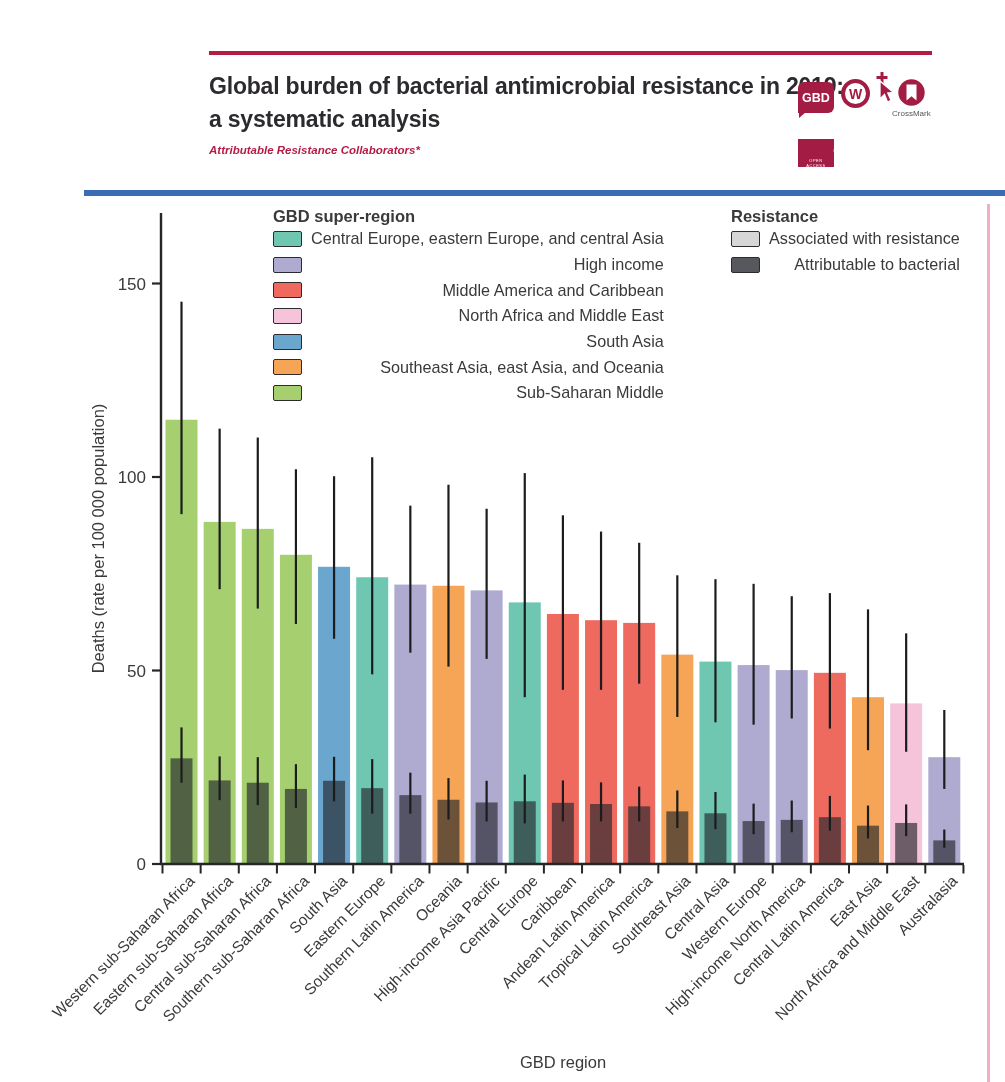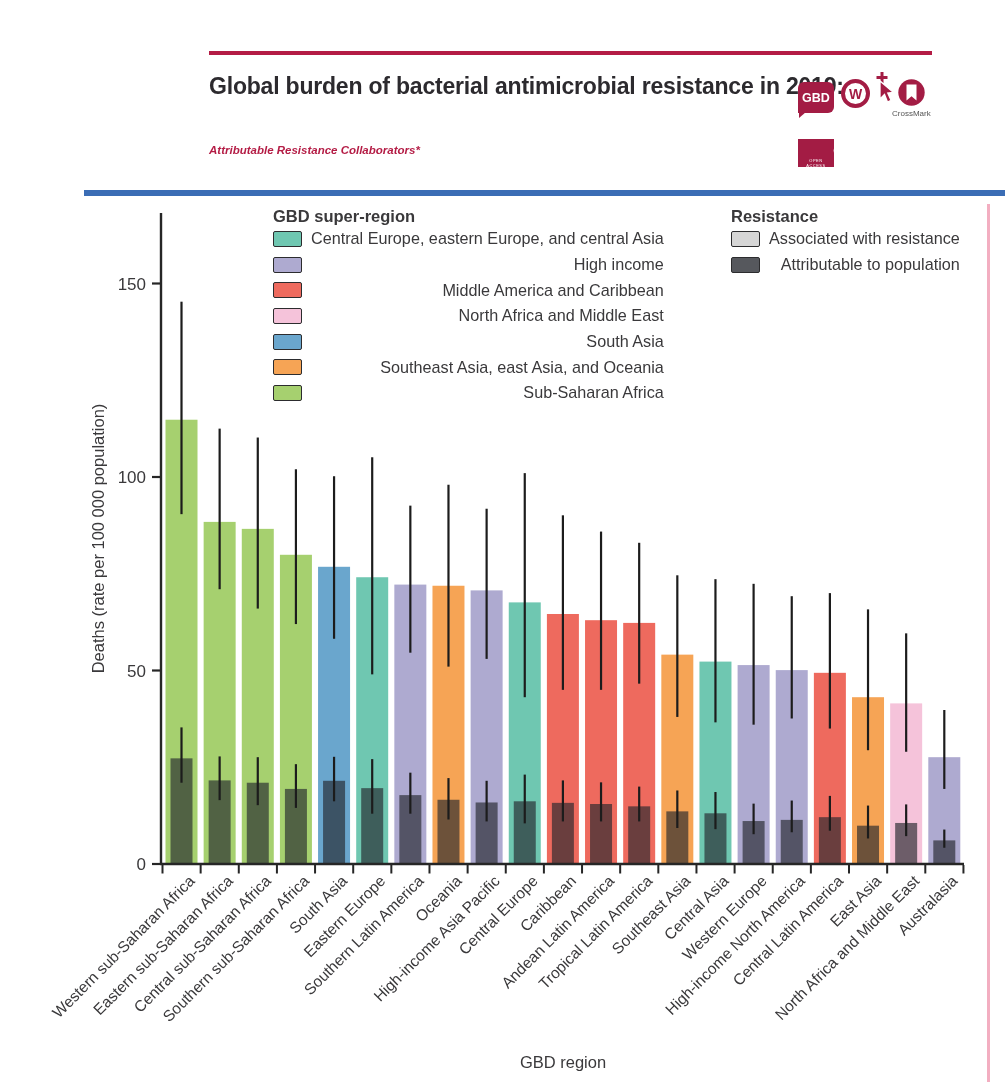--- a/index.html
+++ b/index.html
@@ -42,21 +42,21 @@
   
   #chart-svg{position:absolute;left:0;top:200px;}
   svg text{font-family:"Liberation Sans",sans-serif;}
 </style>
 </head>
 <body>
 
 <div class="page">
 
   <div class="top-rule"></div>
-  <h1 class="article-title"><span>Global burden of bacterial antimicrobial resistance in 2019:</span><br></h1>
+  <h1 class="article-title"><span>Global burden of bacterial antimicrobial resistance in 2019:</span><br><span>a systematic analysis</span></h1>
   <div class="authors">Attributable Resistance Collaborators*</div>
 
   <div class="logo-row">
     <div class="gbd-badge">GBD</div>
     <div class="w-logo">W</div>
     <svg class="cursor-icon" width="24" height="32" viewBox="0 0 24 32">
       <rect x="6.5" y="0" width="3" height="11" fill="#a31c44"></rect>
       <rect x="2.5" y="4" width="11" height="3" fill="#a31c44"></rect>
       <polygon points="6,9 6,27 10.5,22.5 13.5,30 17,28.3 13.8,21 19.5,20.5" fill="#a31c44" stroke="#ffffff" stroke-width="1.3"></polygon>
     </svg>
@@ -96,34 +96,34 @@
         <div class="li">
           <span class="sw" style="background: rgb(106, 166, 205);"></span>
           <span class="lt">South Asia</span>
         </div>
         <div class="li">
           <span class="sw" style="background: rgb(246, 164, 85);"></span>
           <span class="lt">Southeast Asia, east Asia, and Oceania</span>
         </div>
         <div class="li">
           <span class="sw" style="background: rgb(166, 208, 111);"></span>
-          <span class="lt">Sub-Saharan Africa</span>
+          <span class="lt">Sub-Saharan Middle</span>
         </div>
       </div>
   </div>
   <div class="legend" style="left:731px;top:207px;">
     <div class="legend-title">Resistance</div>
     <div id="resistance-legend-items">
         <div class="li">
           <span class="sw" style="background: rgb(214, 214, 214);"></span>
           <span class="lt">Associated with resistance</span>
         </div>
         <div class="li">
           <span class="sw" style="background: rgb(86, 88, 93);"></span>
-          <span class="lt">Attributable to population</span>
+          <span class="lt">Attributable to bacterial</span>
         </div>
       </div>
   </div>
 
   <svg id="chart-svg" width="1005" height="882" viewBox="0 0 1005 882">
       <rect x="165.5" y="219.724" width="32" height="444.276" fill="#a6d06f"></rect>
       <rect x="170.5" y="558.3489999999999" width="22" height="105.65100000000007" fill="rgba(35,38,45,0.65)"></rect>
       <line x1="181.5" x2="181.5" y1="314.152" y2="101.68899999999996" stroke="#1c1c1c" stroke-width="2.2"></line>
       <line x1="181.5" x2="181.5" y1="582.73" y2="527.389" stroke="#1c1c1c" stroke-width="2.2"></line>
       <rect x="203.64" y="321.892" width="32" height="342.108" fill="#a6d06f"></rect>

